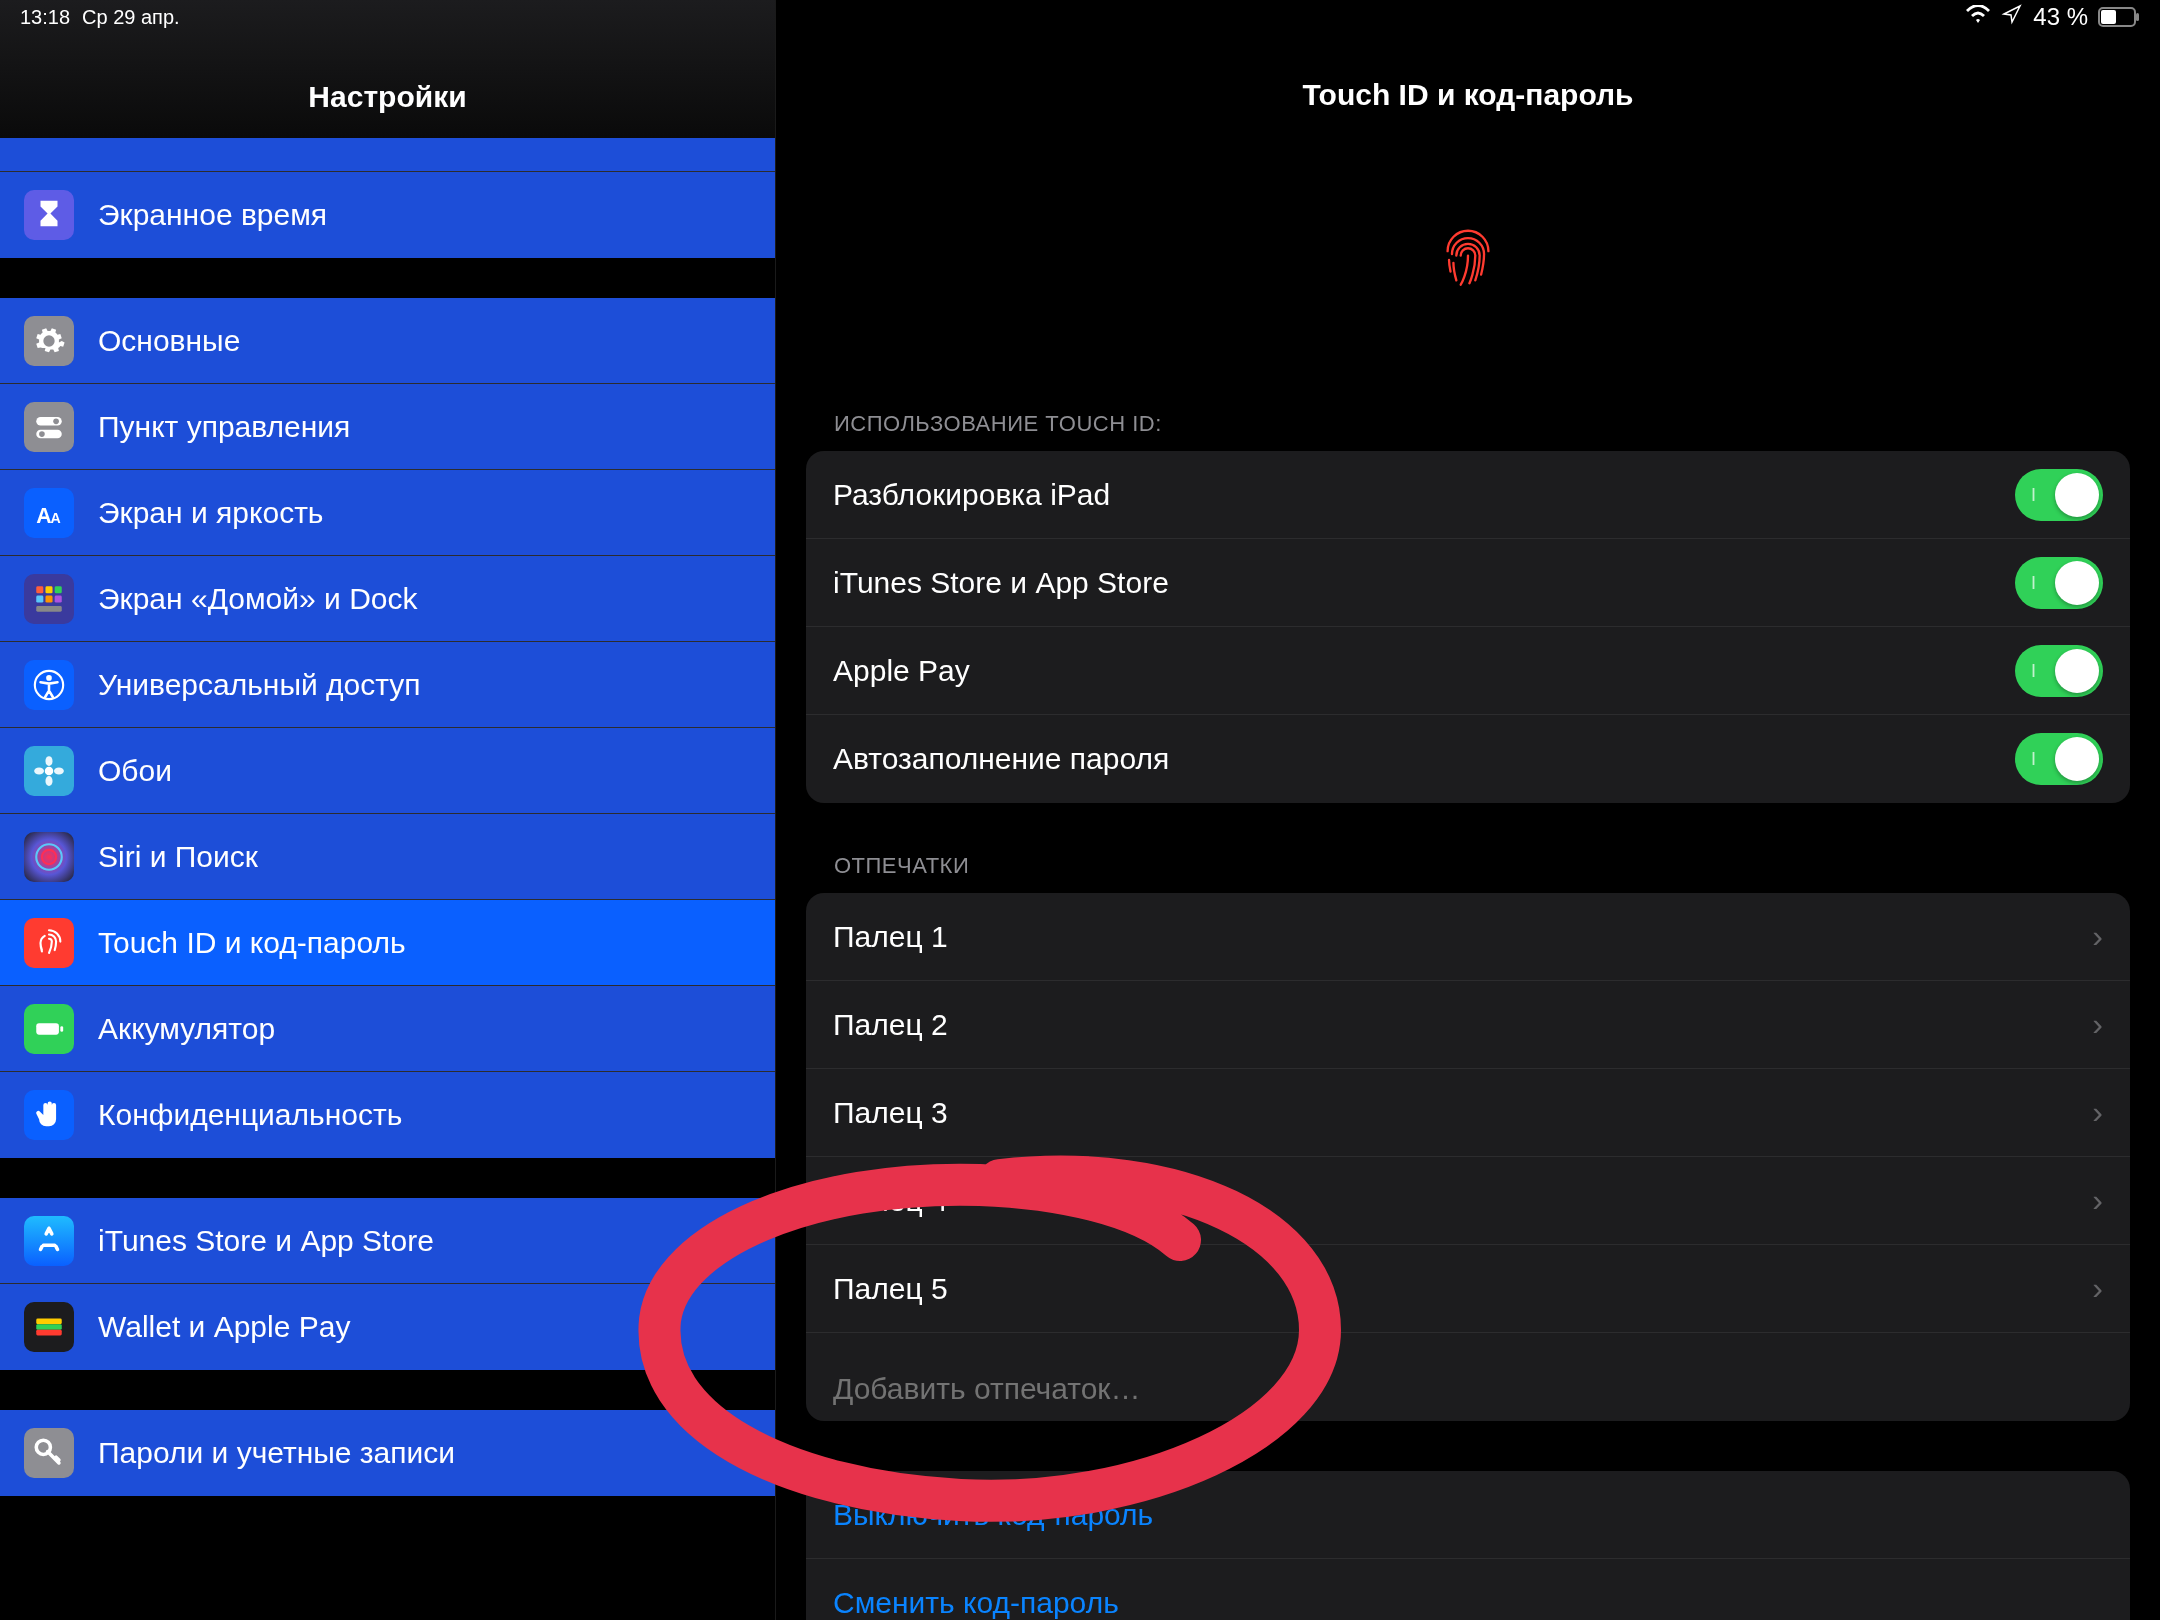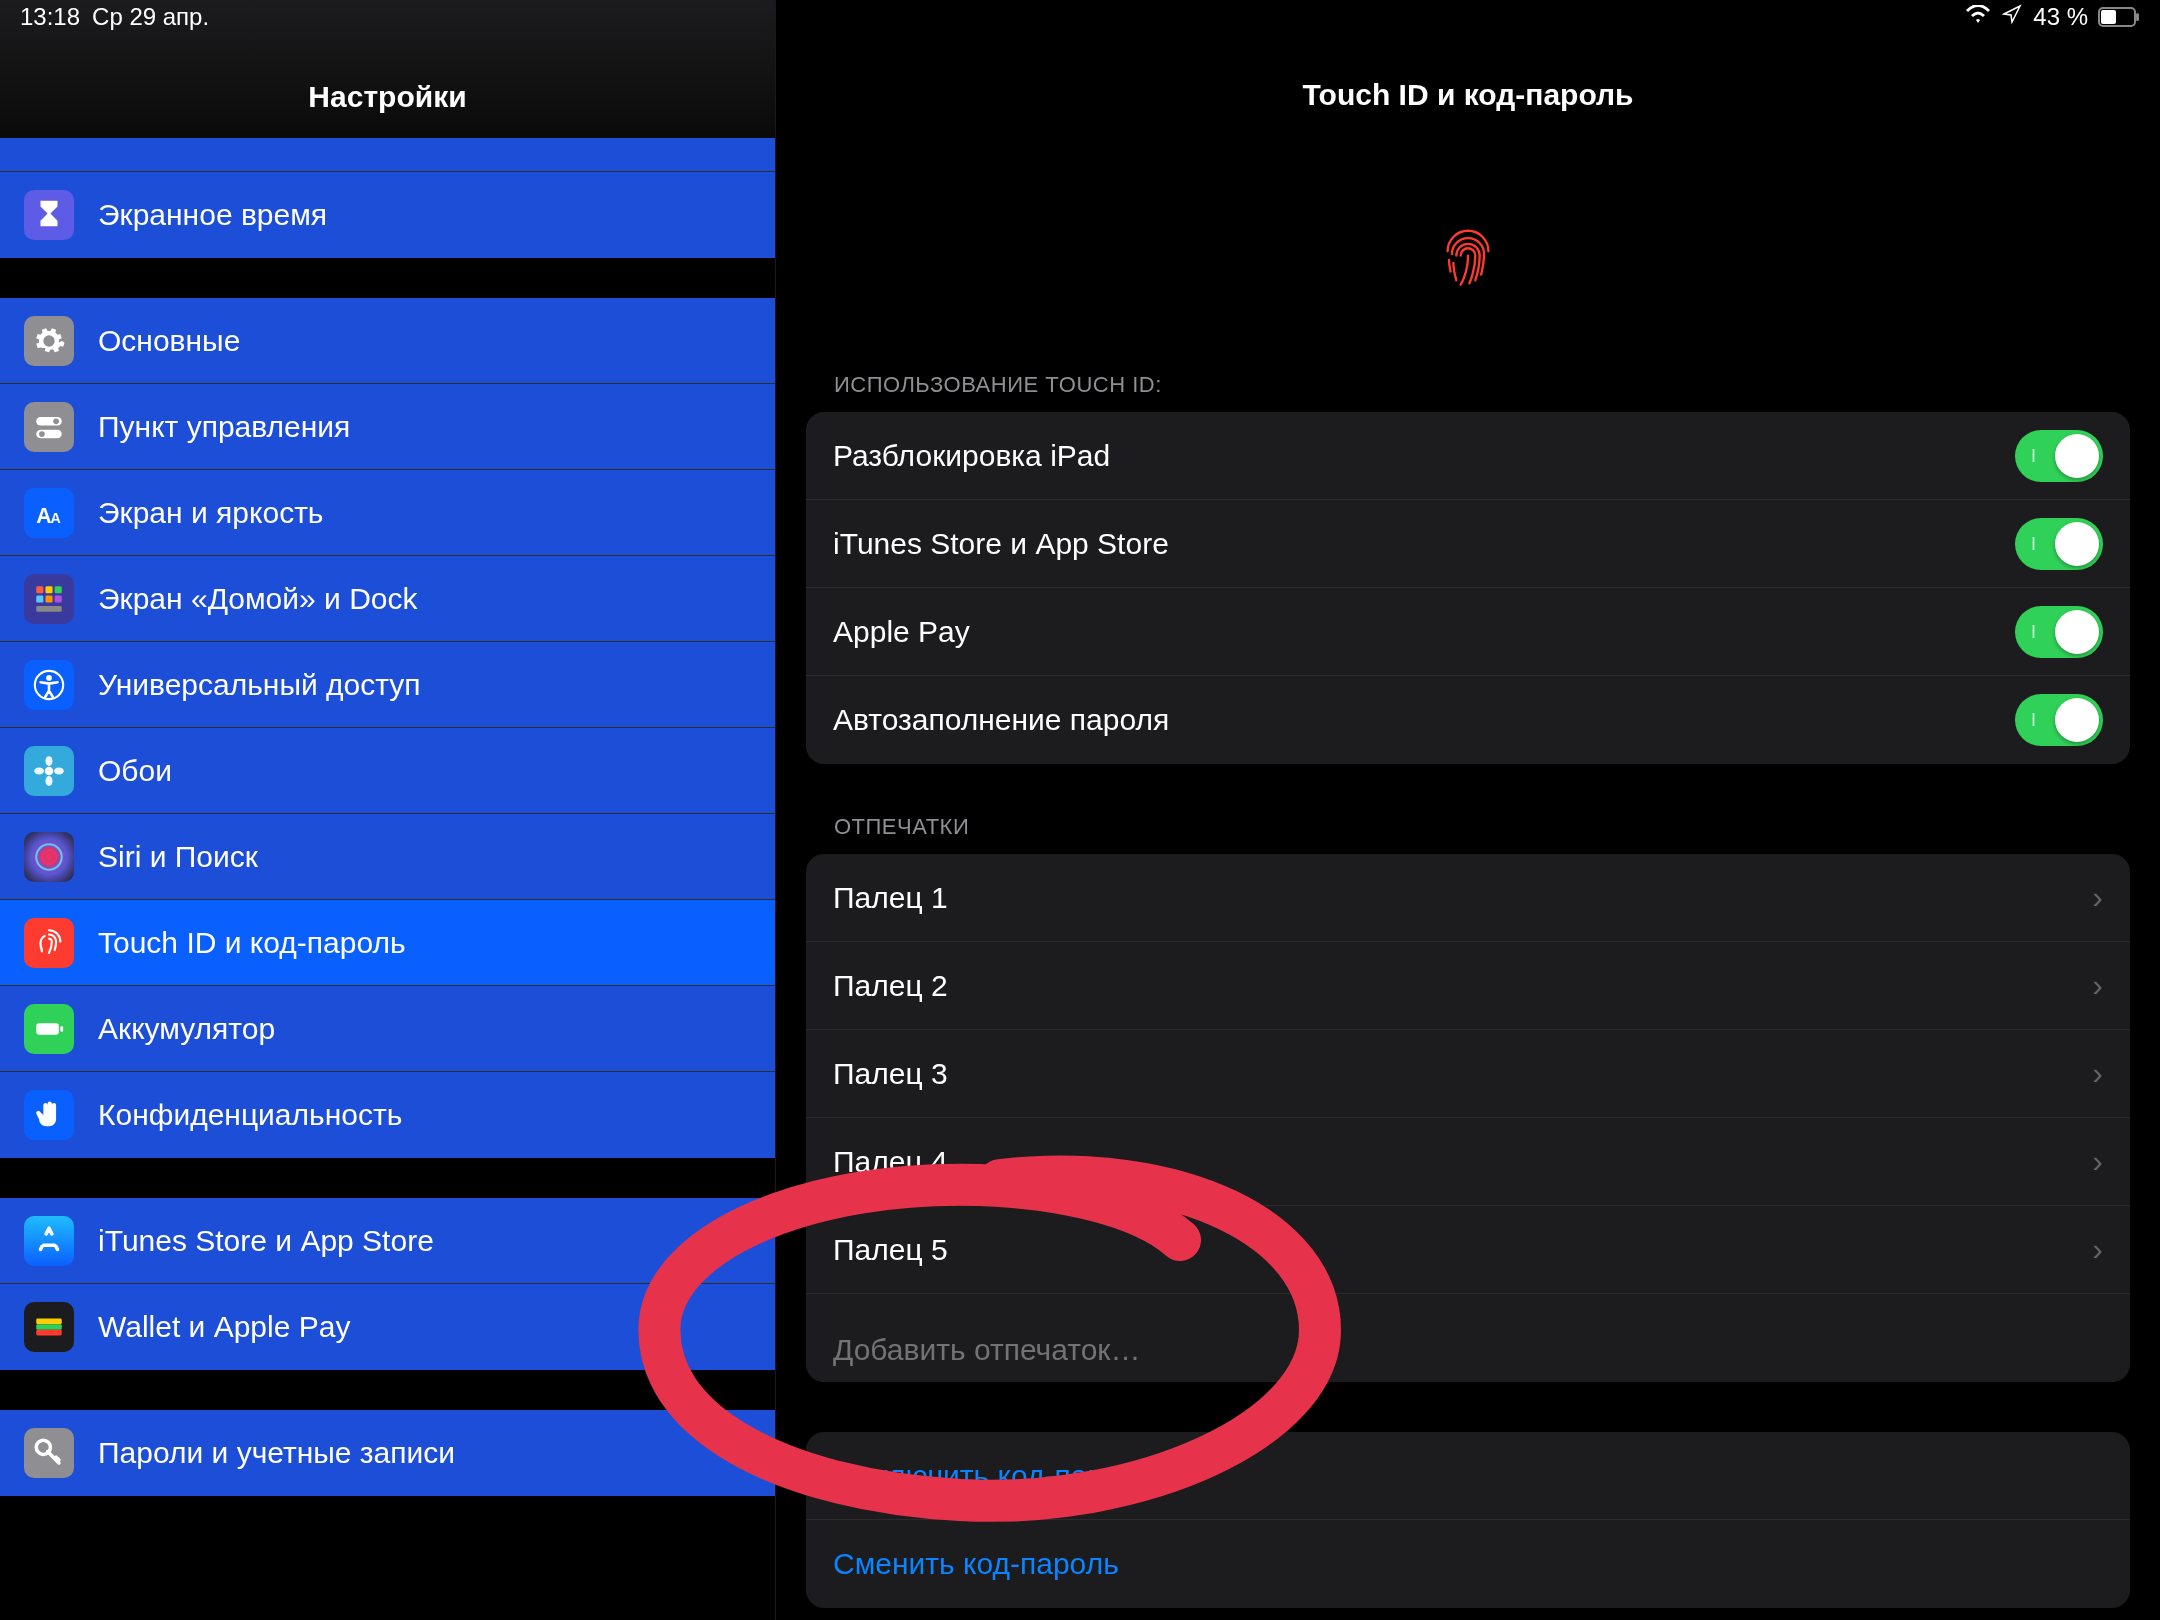--- a/index.html
+++ b/index.html
@@ -25,21 +25,21 @@
     display: flex;
     justify-content: space-between;
     align-items: center;
     padding: 0 20px;
     font-size: 24px;
     z-index: 10;
   }
   .status-left {
     display: flex;
     gap: 12px;
-    font-size: 24px;
+    font-size: 20px;
     font-weight: 500;
   }
   .status-right {
     display: flex;
     align-items: center;
     gap: 10px;
     font-size: 24px;
   }
   .battery-icon {
     display: inline-flex;
@@ -123,20 +123,21 @@
   .section {
     padding: 0 30px;
     margin-bottom: 50px;
   }
   .section-header {
     font-size: 22px;
     color: #8e8e93;
     text-transform: uppercase;
     padding: 0 28px 14px 28px;
     letter-spacing: 0.5px;
+    margin-top: 39px;
   }
   .list {
     background: #1c1c1e;
     border-radius: 18px;
     overflow: hidden;
   }
   .list-row {
     display: flex;
     align-items: center;
     justify-content: space-between;

